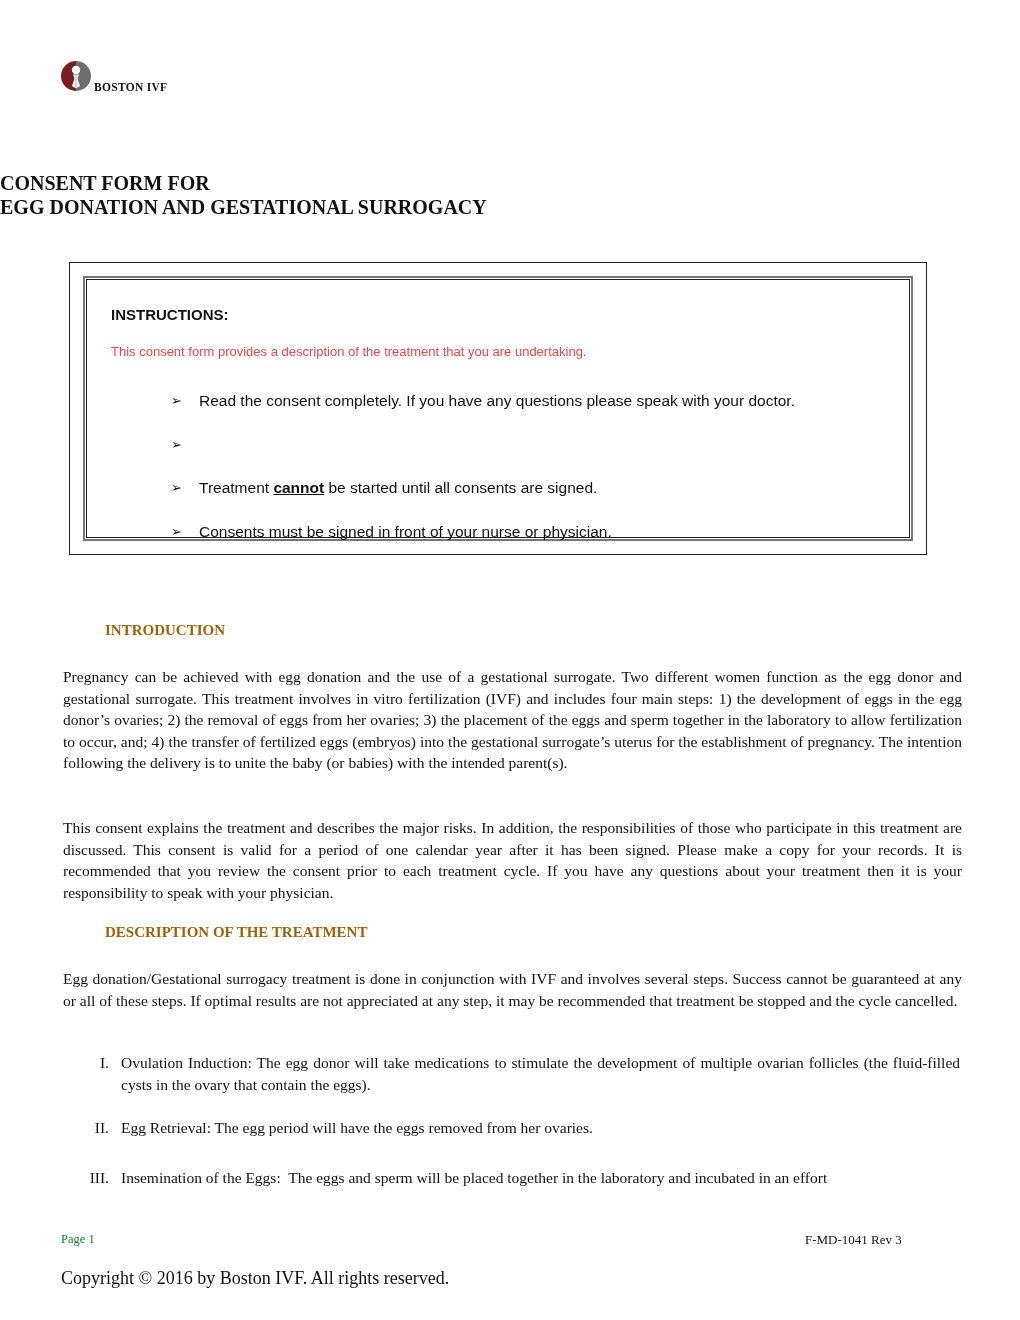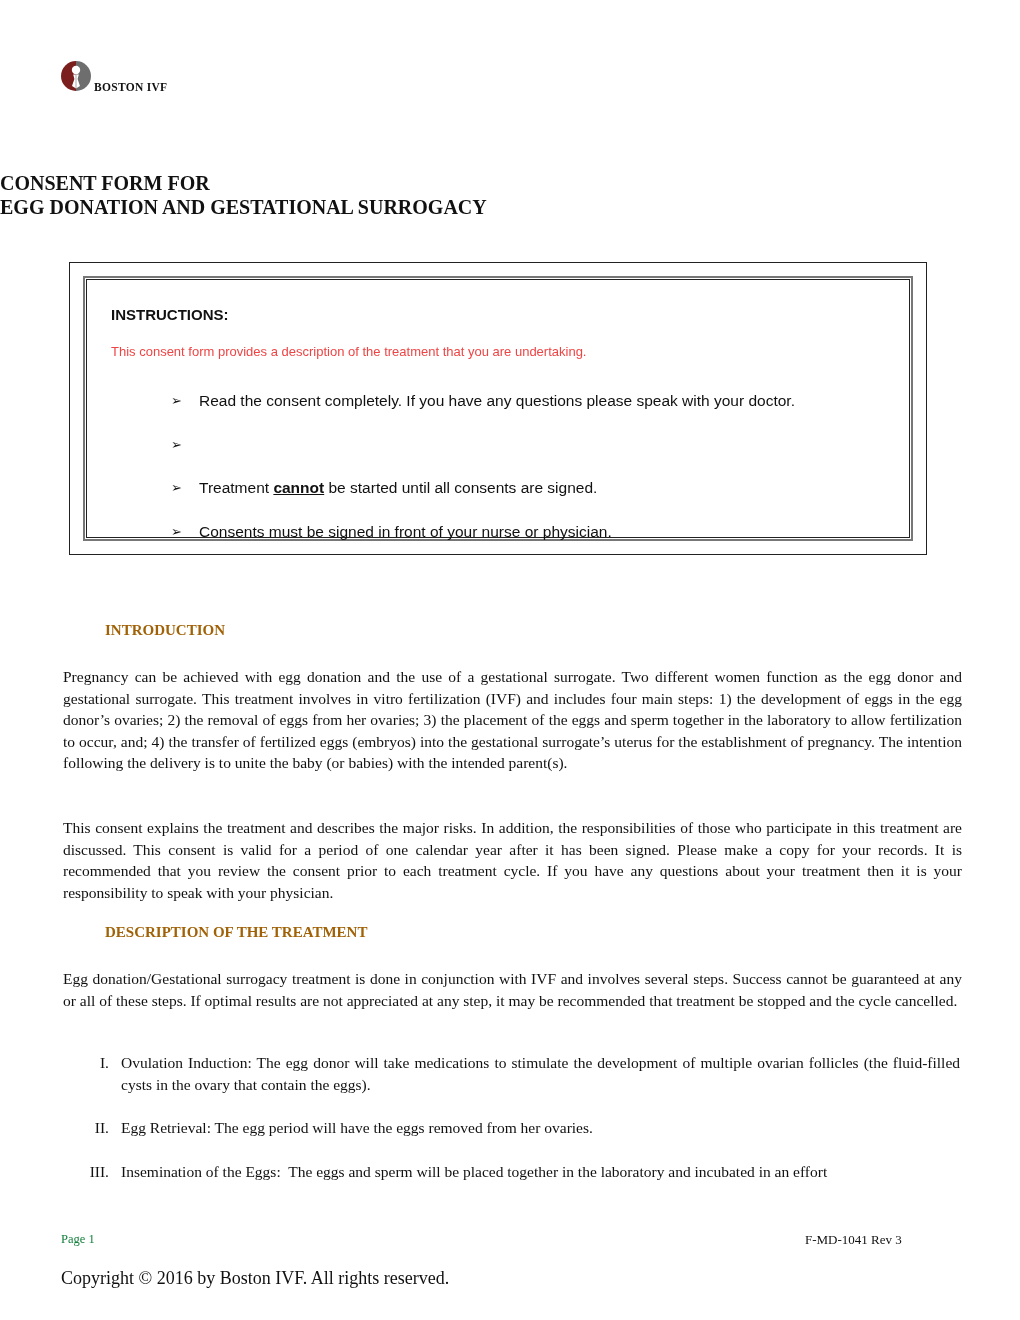--- a/index.html
+++ b/index.html
@@ -84,21 +84,21 @@
 <p class="para" style="top:815px">This consent explains the treatment and describes the major risks.  In addition, the responsibilities of those who participate in this treatment are discussed. This consent is valid for a period of one calendar year after it has been signed. Please make a copy for your records. It is recommended that you review the consent prior to each treatment cycle.  If you have any questions about your treatment then it is your responsibility to speak with your physician.</p>
 
 <div class="section-head" style="top:924px">DESCRIPTION OF THE TREATMENT</div>
 <p class="para" style="top:966px">Egg donation/Gestational surrogacy treatment is done in conjunction with IVF and involves several steps. Success cannot be guaranteed at any or all of these steps.  If optimal results are not appreciated at any step, it may be recommended that treatment be stopped and the cycle cancelled.</p>
 
 <ol class="roman-list" style="top:1052px">
   <li class="roman-item" style="margin-bottom:22px">
     <span class="roman-num">I.</span>
     <b>Ovulation Induction</b><span style="white-space:pre">: </span><span>The egg donor will take medications to stimulate the development of multiple ovarian follicles (the fluid-filled cysts in the ovary that contain the eggs).</span>
   </li>
-  <li class="roman-item" style="margin-bottom:22px">
+  <li class="roman-item" style="margin-bottom:28px">
     <span class="roman-num">II.</span>
     <b>Egg Retrieval:</b><span style="white-space:pre"> </span><span>The egg period will have the eggs removed from her ovaries.</span>
   </li>
   <li class="roman-item">
     <span class="roman-num">III.</span>
     <b>Insemination of the Eggs:</b><span style="white-space:pre">  </span><span>The eggs and sperm will be placed together in the laboratory and incubated in an effort</span>
   </li>
 </ol>
 
 <div class="footer-page">Page 1</div>

